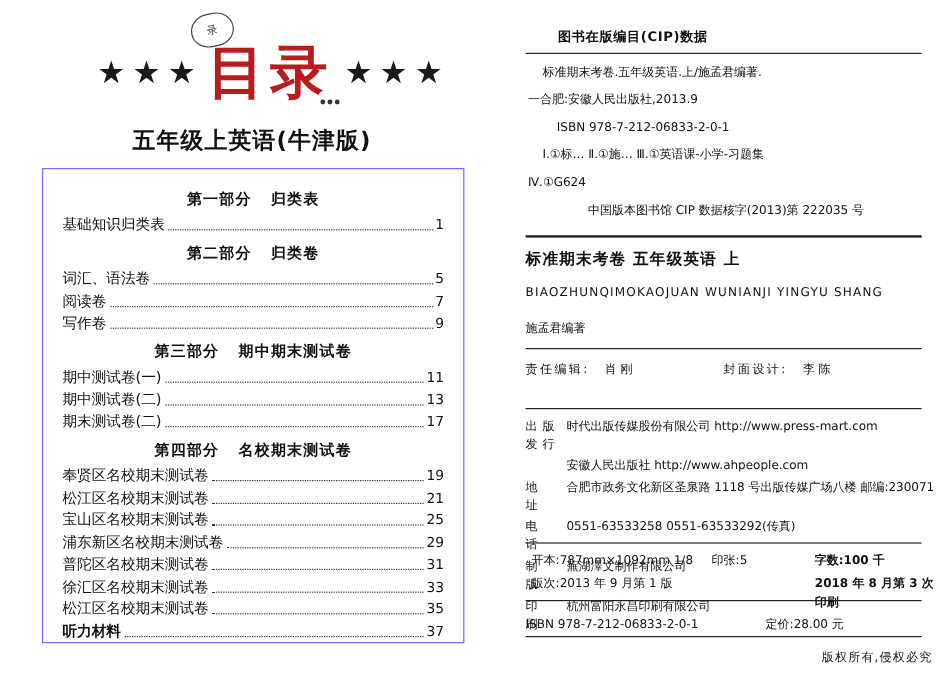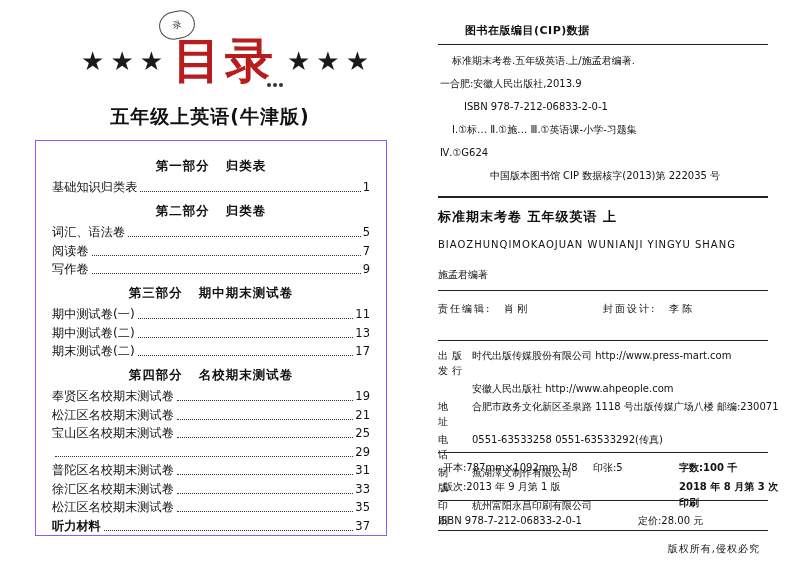--- a/index.html
+++ b/index.html
@@ -61,21 +61,21 @@
   .pub-row .val{flex:1;}
   .pub-row .val2{margin-left:34px;}
 
   .specs{position:absolute;left:13px;top:460px;width:344px;}
   .specs-row{display:flex;line-height:16px;margin-bottom:3px;}
   .specs-row .c1{width:150px;}
   .specs-row .c2{width:86px;}
   .specs-row .c3{flex:1;font-weight:bold;}
   .isbn-row{position:absolute;left:8px;top:512px;width:344px;display:flex;}
   .isbn-row .c1{width:200px;}
-  .copyright{position:absolute;left:0;top:540px;width:330px;text-align:right;letter-spacing:1px;}
+  .copyright{position:absolute;left:17px;top:540px;width:330px;text-align:right;letter-spacing:1px;}
 </style>
 </head>
 <body>
 
 <div class="page">
 
   <div class="left">
 
     <div class="toc-header">
       <div class="stars">
@@ -163,20 +163,21 @@
         <span class="name">松江区名校期末测试卷</span>
         <span class="lead"></span>
         <span class="pg">21</span>
       </div>
       <div class="entry">
         <span class="name">宝山区名校期末测试卷</span>
         <span class="lead"></span>
         <span class="pg">25</span>
       </div>
       <div class="entry">
+        <span class="name">浦东新区名校期末测试卷</span>
         <span class="lead"></span>
         <span class="pg">29</span>
       </div>
       <div class="entry">
         <span class="name">普陀区名校期末测试卷</span>
         <span class="lead"></span>
         <span class="pg">31</span>
       </div>
       <div class="entry">
         <span class="name">徐汇区名校期末测试卷</span>

